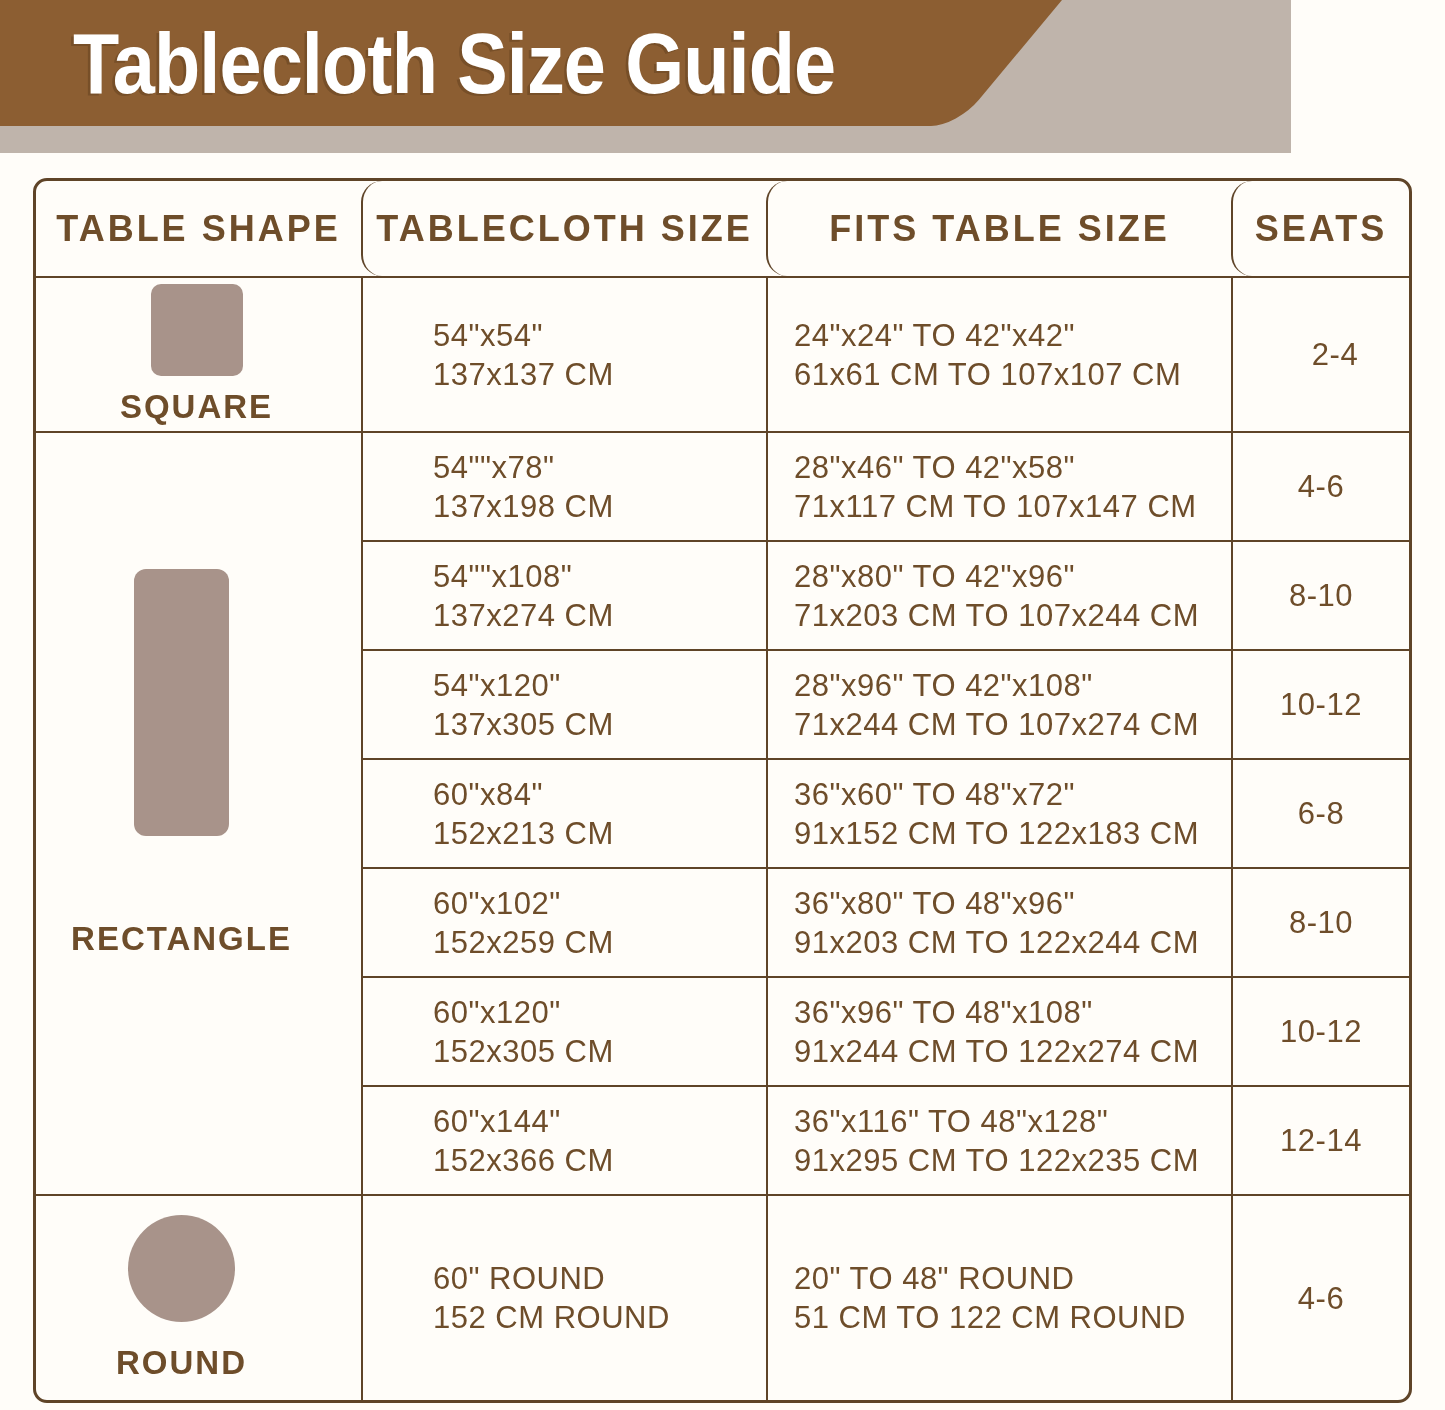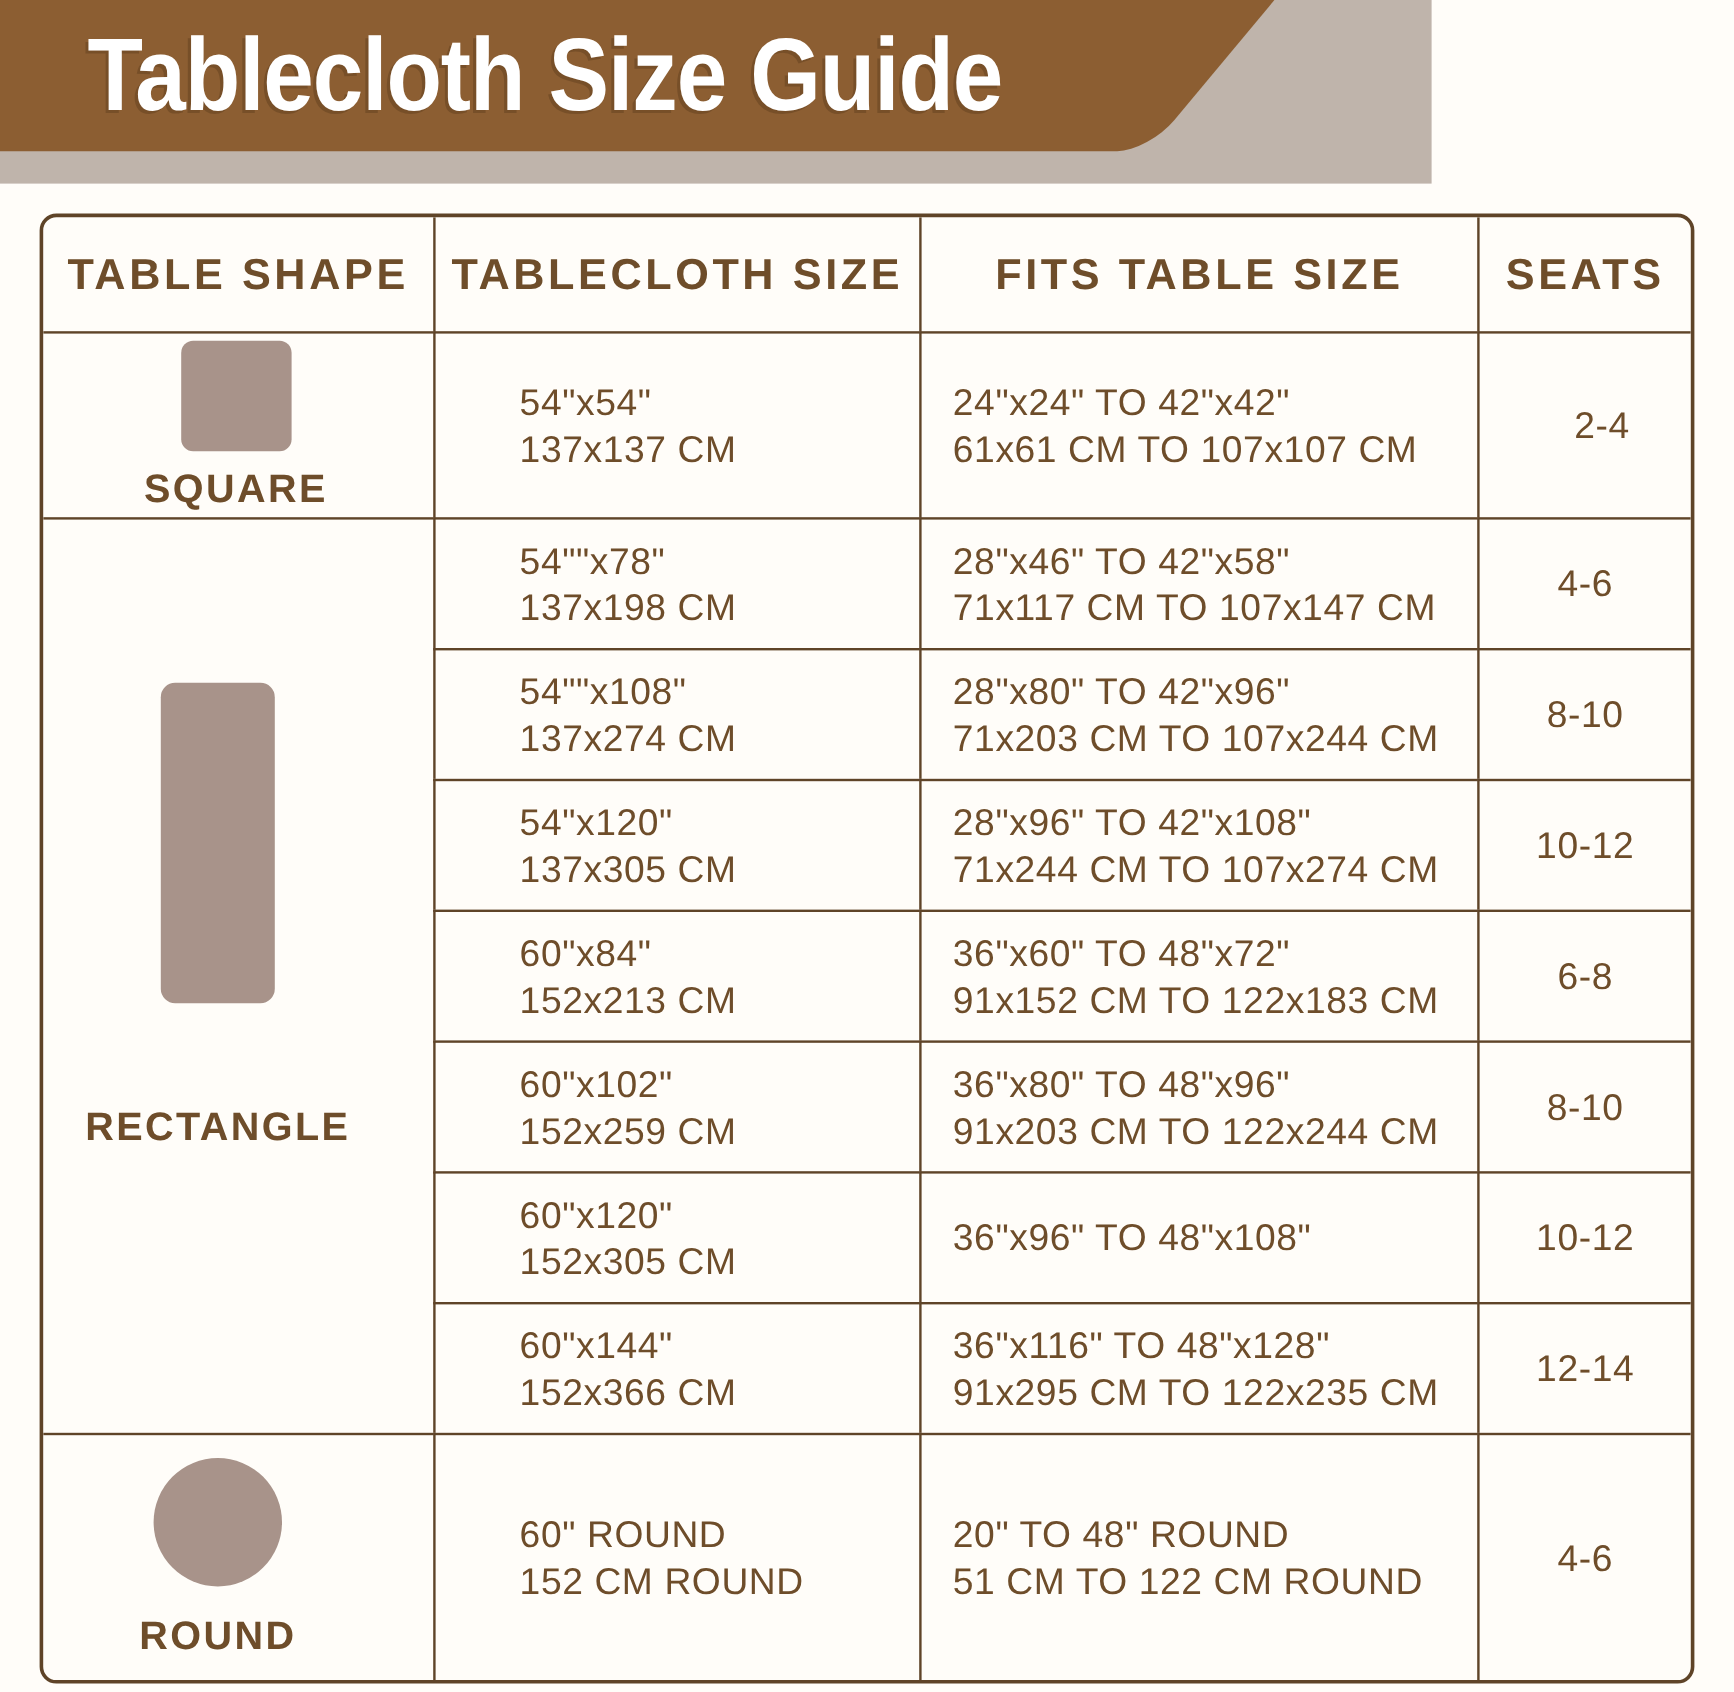--- a/index.html
+++ b/index.html
@@ -13,21 +13,21 @@
   html,body{margin:0;padding:0;}
   body{
     width:1445px;height:1410px;
     background:var(--paper);
     font-family:"Liberation Sans",sans-serif;
     position:relative;
     overflow:hidden;
   }
   
   .topbar{
-    position:absolute;left:0;top:0;width:1193px;height:153px;
+    position:absolute;left:0;top:0;width:1291px;height:153px;
     background:var(--topgray);
     overflow:hidden;
   }
   .banner{
     position:absolute;top:0;left:-220px;width:1282px;height:126px;
     background:var(--banner);
     transform:skewX(-39.8deg);
     transform-origin:top left;
     border-bottom-right-radius:26px;
   }
@@ -55,20 +55,21 @@
     grid-template-columns:325px 405px 465px 1fr;
     grid-template-rows:95px 155px repeat(7,109px) 1fr;
     color:var(--text);
     overflow:hidden;
   }
   .cell{box-sizing:border-box;}
   .hcell{
     display:flex;align-items:center;justify-content:center;
     font-size:36px;font-weight:bold;letter-spacing:3px;
     border-left:2px solid var(--line);
+    border-radius:21px;
   }
   .hcell.first{border-left:none;}
   .shape-cell{
     grid-column:1;
     display:flex;align-items:center;justify-content:center;
     border-top:2px solid var(--line);
   }
   .shape-stack{
     display:flex;flex-direction:column;align-items:center;
     transform:translateX(-17px);
@@ -196,20 +197,21 @@
     </div>
     <div class="cell data-cell seats-cell" style="grid-area: 7 / 4;">
       <span>8-10</span>
     </div>
     <div class="cell data-cell size-cell" style="grid-area: 8 / 2;">
       <span>60"x120"</span>
       <span>152x305 CM</span>
     </div>
     <div class="cell data-cell fits-cell" style="grid-area: 8 / 3;">
       <span>36"x96" TO 48"x108"</span>
+      <span>91x244 CM TO 122x274 CM</span>
     </div>
     <div class="cell data-cell seats-cell" style="grid-area: 8 / 4;">
       <span>10-12</span>
     </div>
     <div class="cell data-cell size-cell" style="grid-area: 9 / 2;">
       <span>60"x144"</span>
       <span>152x366 CM</span>
     </div>
     <div class="cell data-cell fits-cell" style="grid-area: 9 / 3;">
       <span>36"x116" TO 48"x128"</span>

